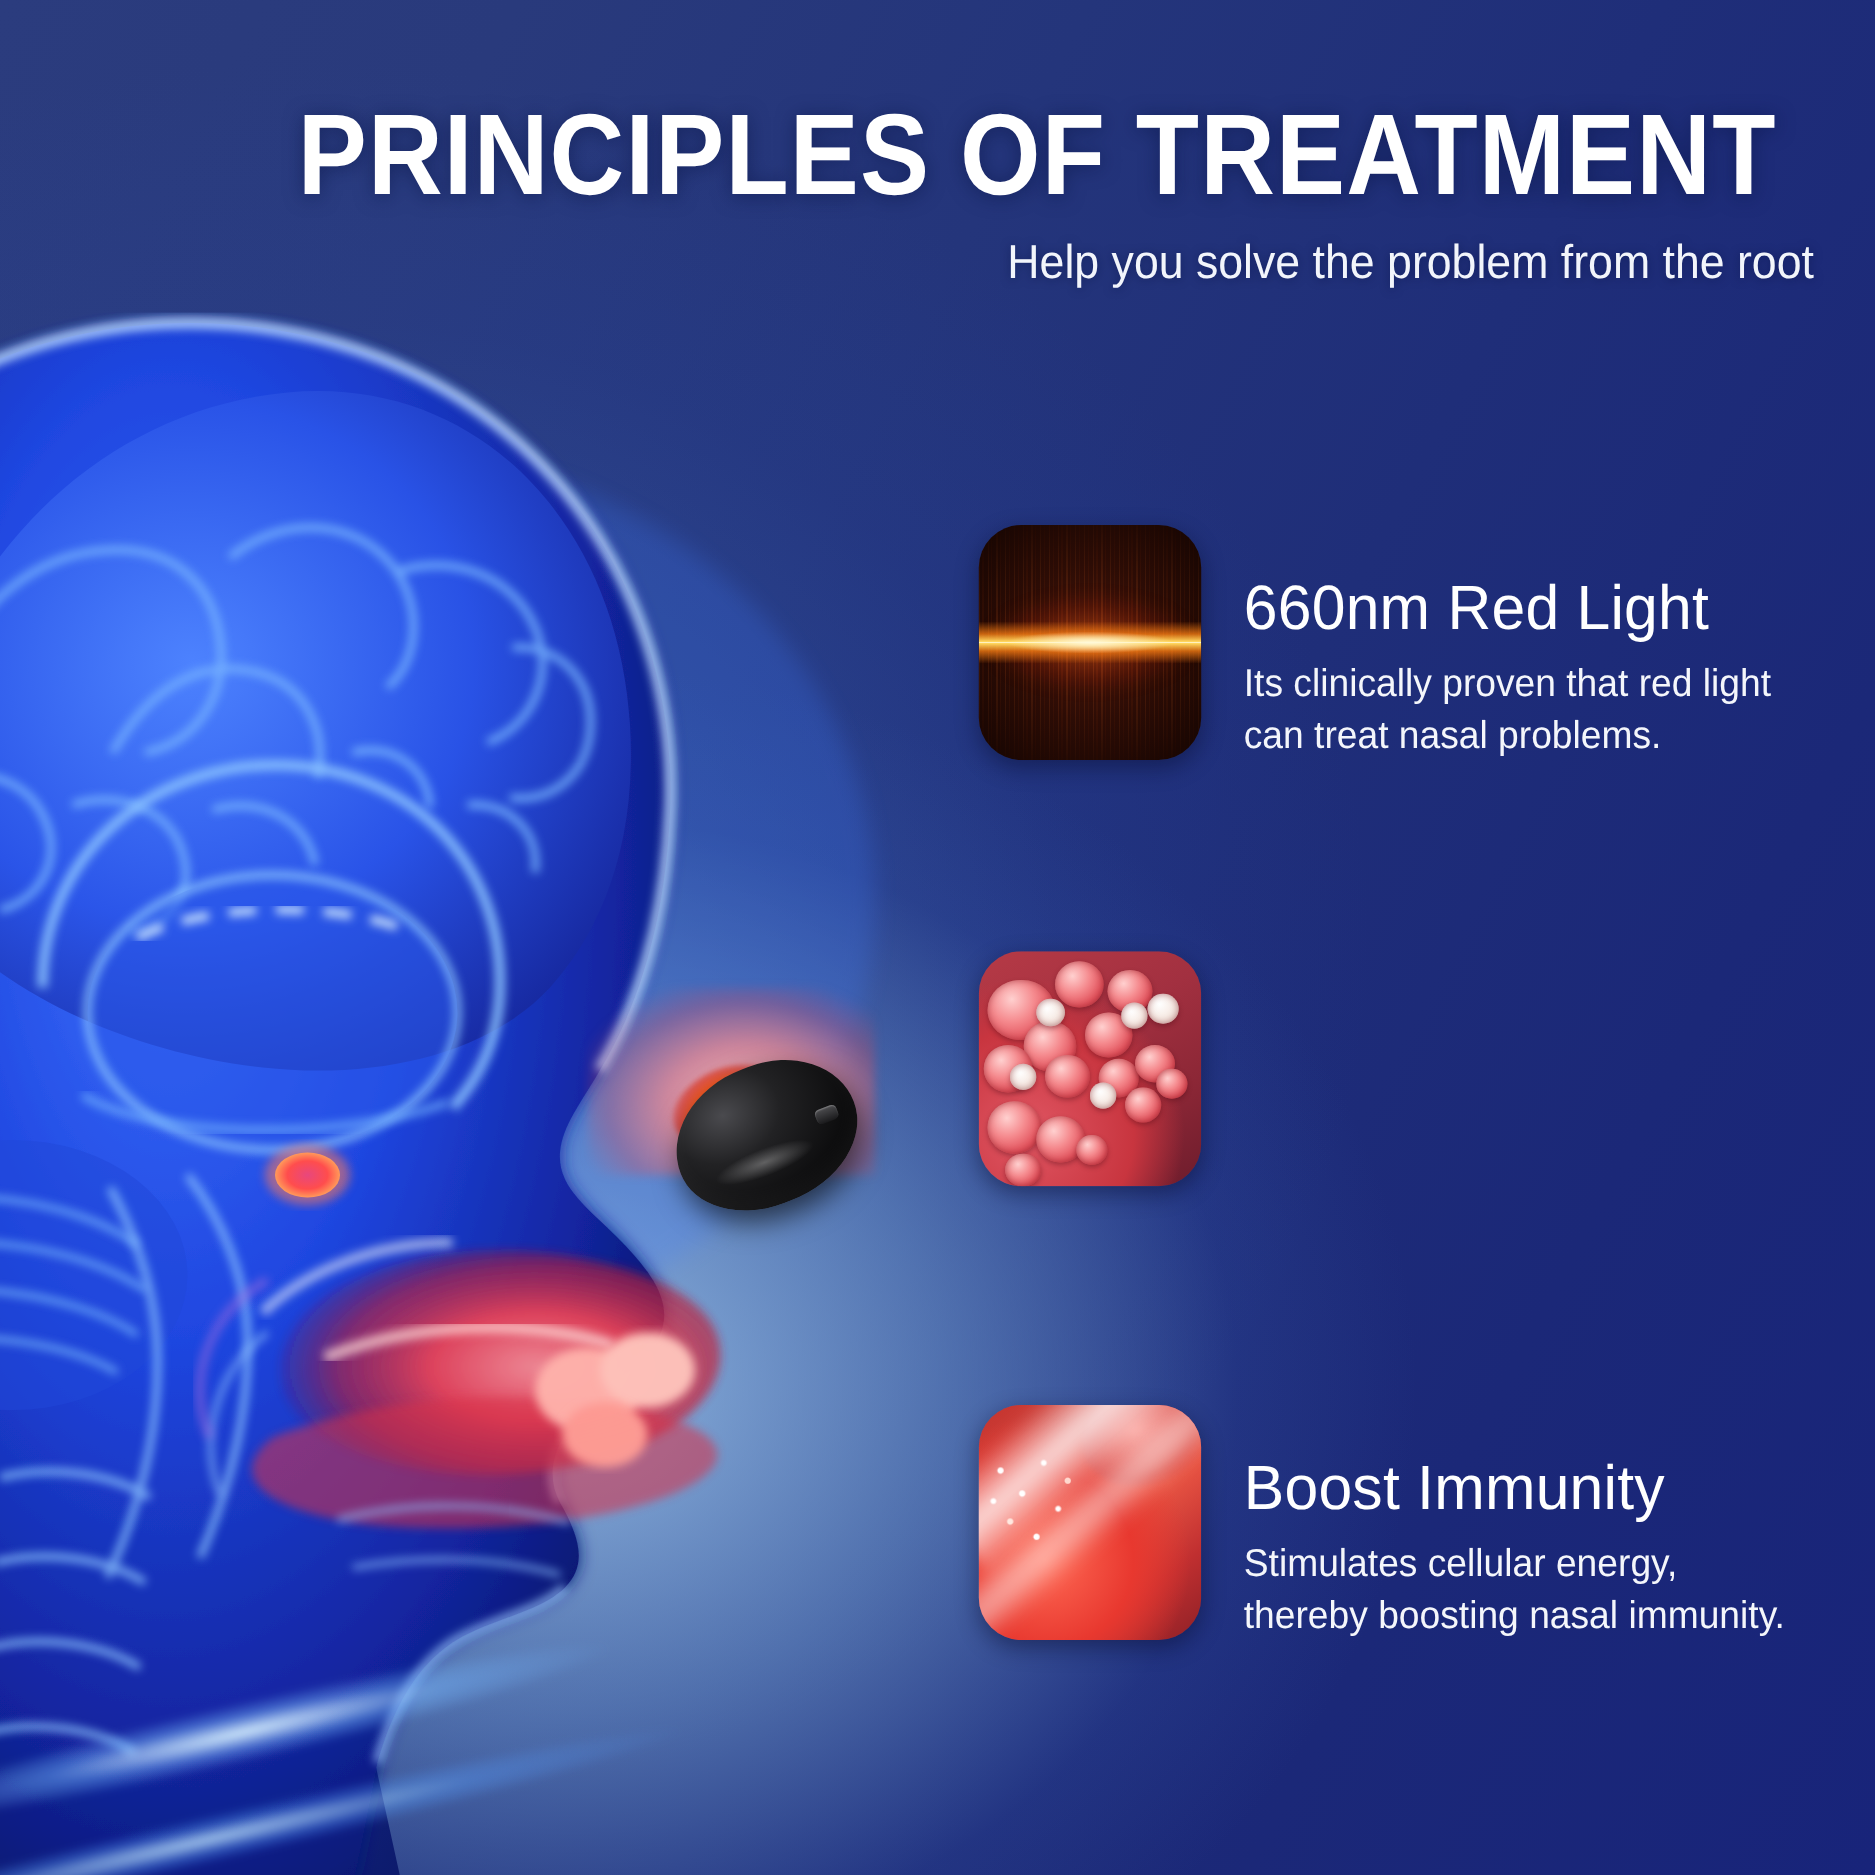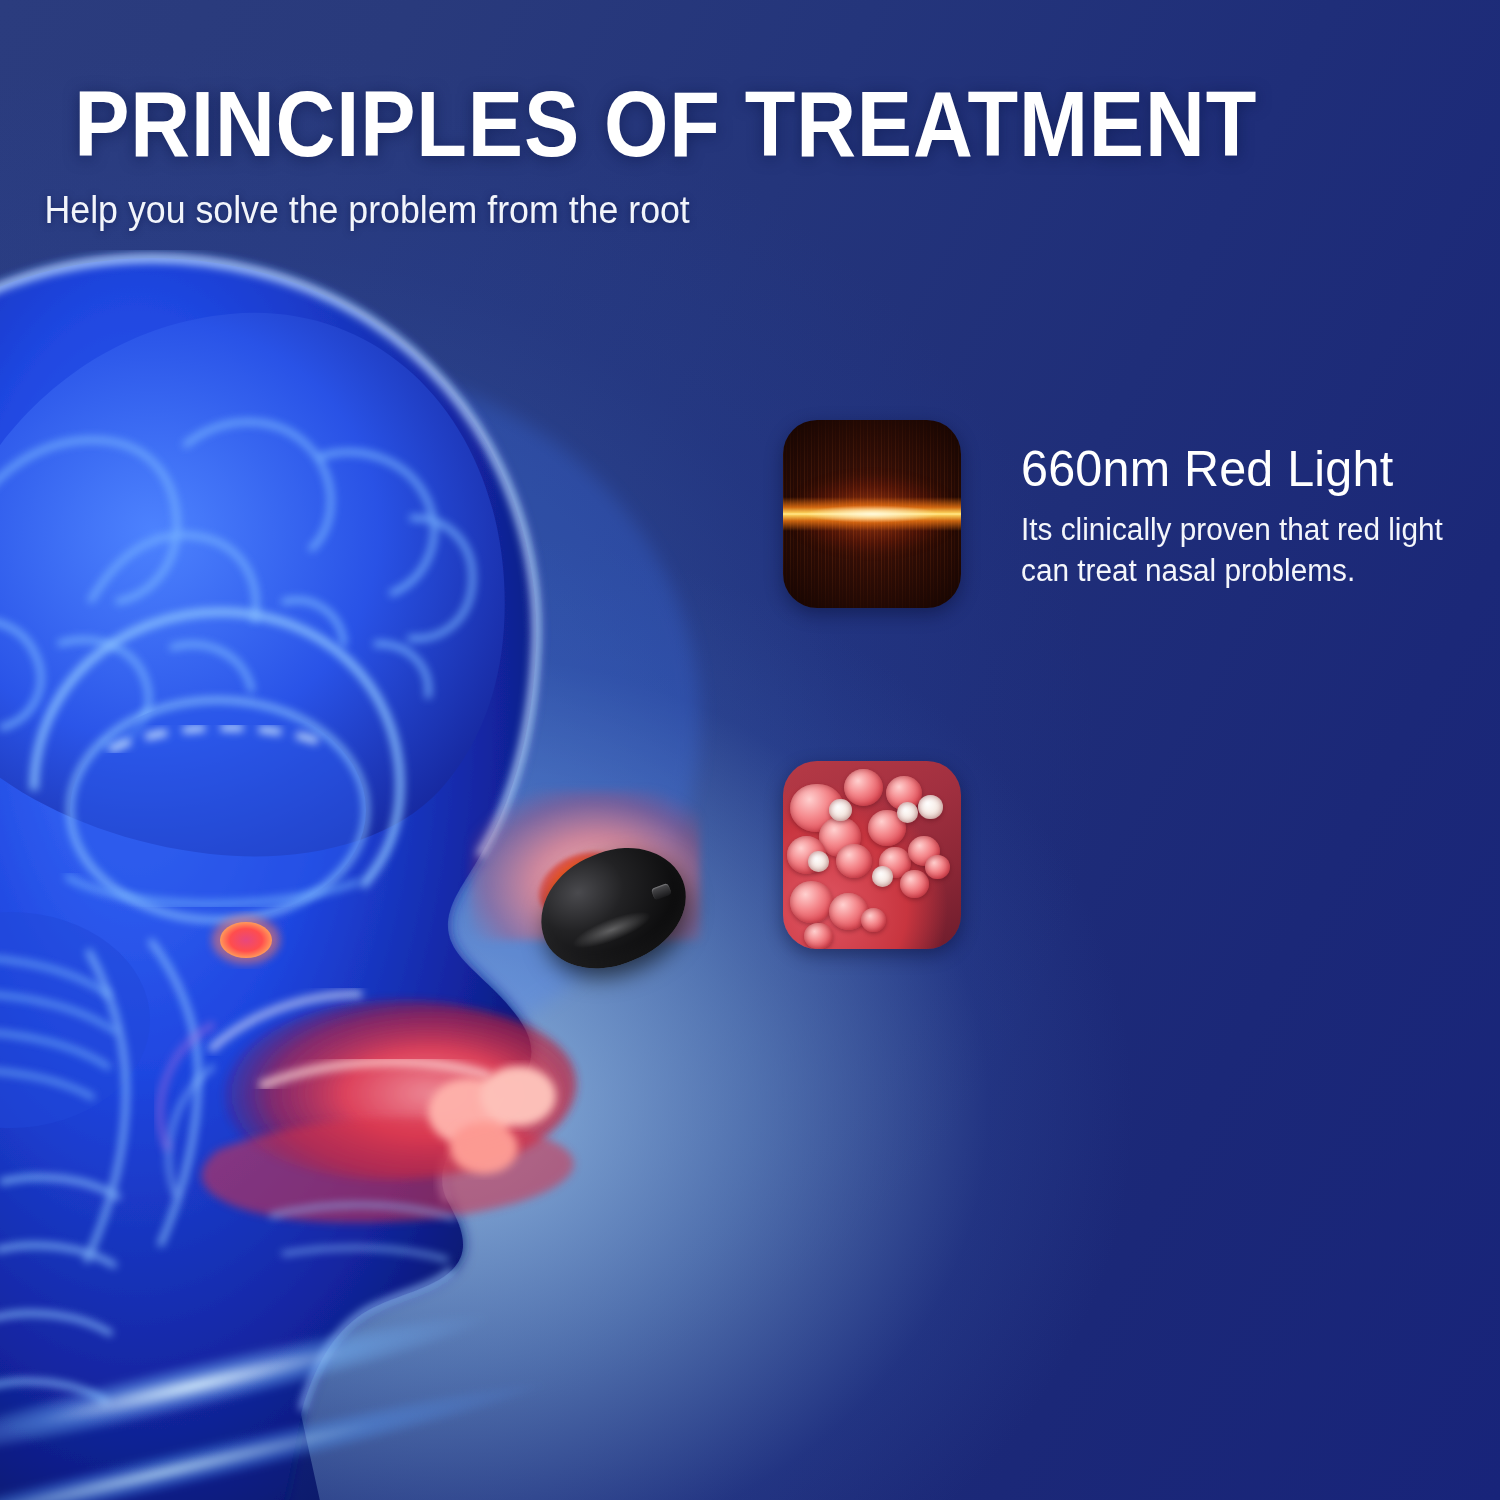--- a/index.html
+++ b/index.html
@@ -7,21 +7,21 @@
   .stage{
     position:relative;width:1500px;height:1500px;overflow:hidden;
     font-family:"Liberation Sans","DejaVu Sans",sans-serif;
     background:
       radial-gradient(ellipse 900px 760px at 30% 74%, rgba(150,190,230,.92) 0%, rgba(120,165,215,.55) 34%, rgba(60,95,175,.18) 60%, rgba(0,0,0,0) 76%),
       radial-gradient(ellipse 1100px 900px at 16% 50%, rgba(70,120,200,.45) 0%, rgba(40,70,160,.18) 55%, rgba(0,0,0,0) 78%),
       linear-gradient(118deg,#2b3c7e 0%,#293a7c 18%,#24357b 38%,#1f2e79 58%,#1b2878 78%,#18247a 100%);
   }
 
   
-  .header{position:absolute;left:0;right:16px;top:0;height:270px;text-align:left;z-index:40;}
+  .header{position:absolute;left:0;right:4px;top:0;height:270px;text-align:right;z-index:40;}
   .title{
     margin:0;padding-top:86px;
     font-size:92px;line-height:.84;font-weight:700;color:#ffffff;
     letter-spacing:1px;transform:scaleX(.90);transform-origin:50% 50%;
     text-shadow:0 2px 16px rgba(10,20,70,.55);
   }
   .subtitle{
     margin:0;padding-top:26px;
     font-size:38px;font-weight:400;color:#f2f5fb;
     transform:scaleX(.94);transform-origin:50% 50%;
@@ -49,21 +49,21 @@
     background:linear-gradient(180deg,#4d4d50,#1a1a1c);box-shadow:inset 0 1px 1px rgba(255,255,255,.25);}
   .device .lamp{position:absolute;left:6%;top:-6%;width:62%;height:54%;border-radius:50%;
     background:radial-gradient(ellipse at 50% 70%, #fff3b0 0%, #ffae2e 24%, #ff5a13 48%, rgba(220,30,10,.55) 68%, rgba(180,10,10,0) 84%);
     filter:blur(2px);}
   .nosered{position:absolute;left:470px;top:790px;width:230px;height:150px;z-index:24;
     background:radial-gradient(ellipse at 55% 62%, rgba(255,190,185,.95) 0%, rgba(255,140,140,.72) 35%, rgba(240,70,80,.28) 62%, rgba(0,0,0,0) 80%);
     filter:blur(4px);}
 
   
   .features{position:absolute;left:783px;top:420px;width:700px;z-index:50;}
-  .feature{display:flex;align-items:center;margin-bottom:0;gap:26px;}
+  .feature{display:flex;align-items:flex-end;margin-bottom:0;}
   .f1{margin-bottom:153px;}
   .f2{margin-bottom:175px;}
   .thumb{flex:0 0 auto;width:178px;height:188px;border-radius:34px;overflow:hidden;
     position:relative;box-shadow:0 6px 18px rgba(6,12,45,.45);}
   .ftext{padding-left:34px;padding-top:6px;}
   .fhead{margin:0;font-size:50px;line-height:1.06;font-weight:400;color:#ffffff;
     transform:scaleX(.97);transform-origin:0 50%;letter-spacing:.2px;}
   .fdesc{margin:0;padding-top:14px;font-size:31px;line-height:1.3;font-weight:400;color:#f4f6fb;
     transform:scaleX(.96);transform-origin:0 50%;white-space:pre-line;}
 
@@ -304,15 +304,28 @@
         <i style="left:70%;top:40%;width:18%;height:16%"></i>
         <i style="left:4%;top:64%;width:24%;height:22%"></i>
         <i style="left:26%;top:70%;width:22%;height:20%"></i>
         <i style="left:44%;top:78%;width:14%;height:13%"></i>
         <i style="left:66%;top:58%;width:16%;height:15%"></i>
         <i style="left:80%;top:50%;width:14%;height:13%"></i>
         <i style="left:12%;top:86%;width:16%;height:14%"></i>
       </div>
     </div>
 
+    <div class="feature f3">
+      <div class="thumb t-immune">
+        <div class="cellTop"></div>
+        <div class="streak"></div>
+        <div class="streak s2"></div>
+        <div class="sparks"></div>
+      </div>
+      <div class="ftext">
+        <h2 class="fhead">Boost Immunity</h2>
+        <p class="fdesc">Stimulates cellular energy,
+thereby boosting nasal immunity.</p>
+      </div>
+    </div>
 
   </div>
 </div>
 
 </body></html>

